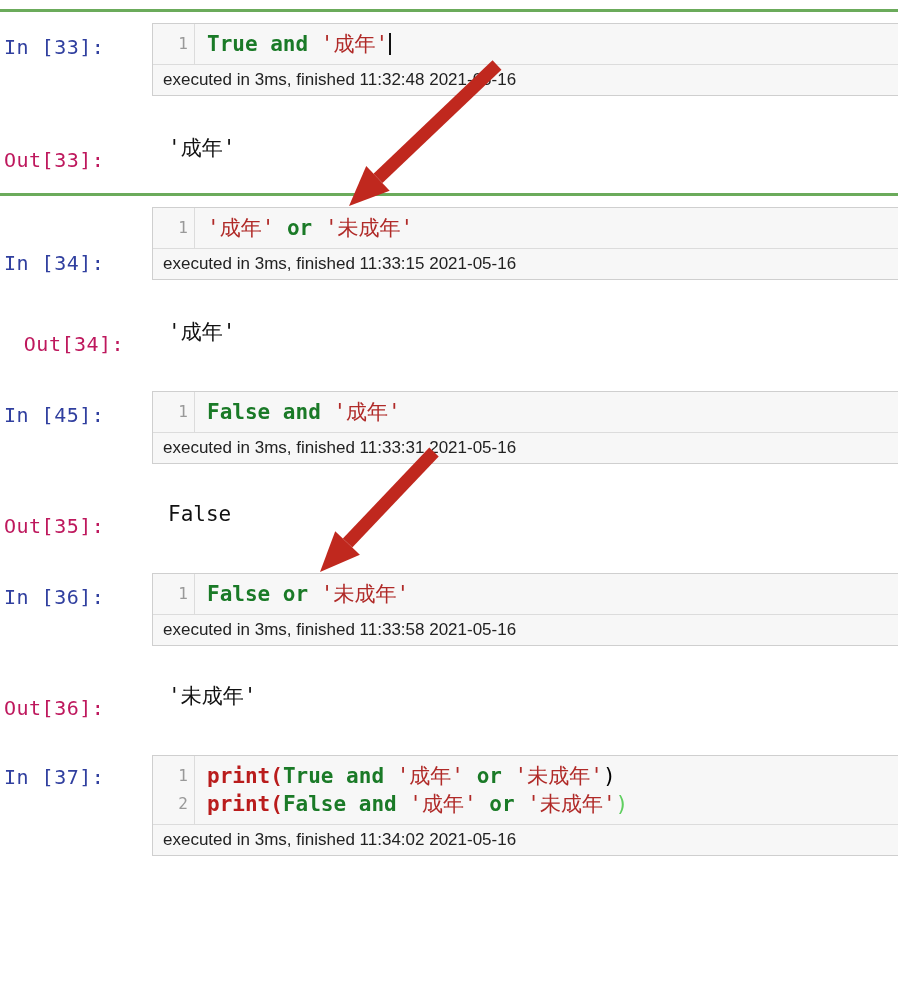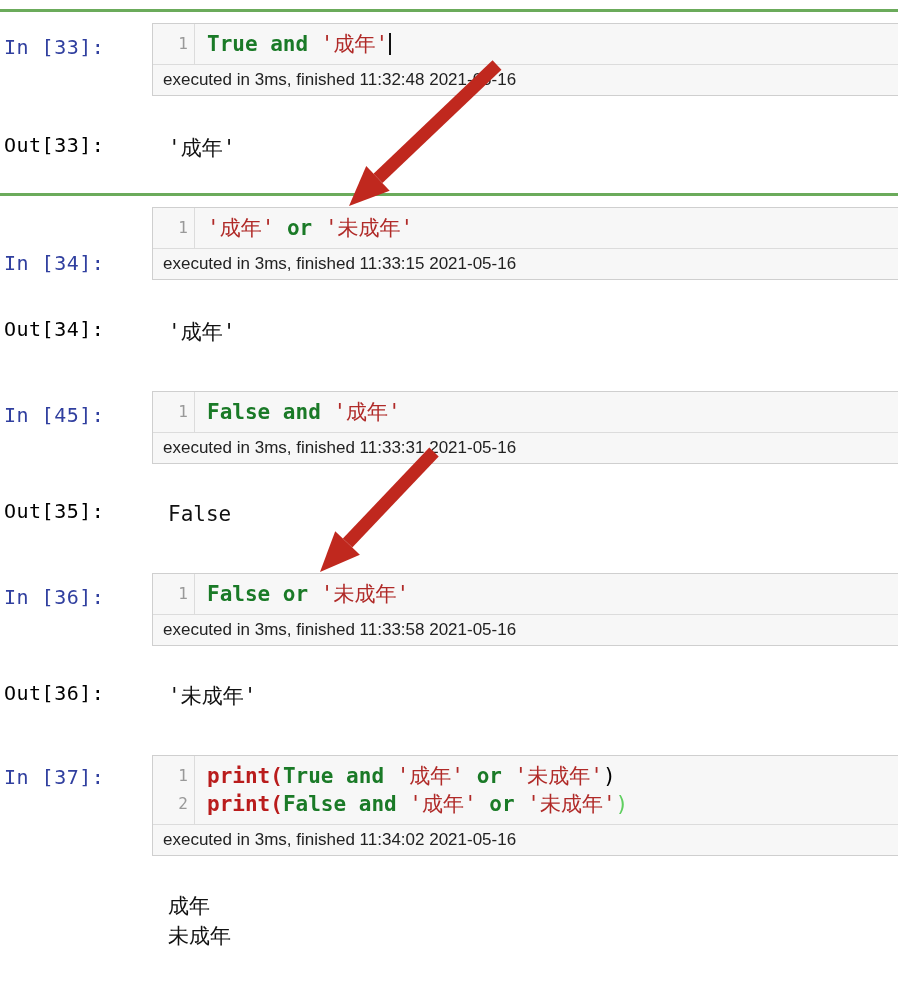--- a/index.html
+++ b/index.html
@@ -40,21 +40,21 @@
     left: 4px;
     width: 140px;
     text-align: left;
     font-family: "DejaVu Sans Mono", "Liberation Mono", monospace;
     font-size: 20px;
     line-height: 24px;
     letter-spacing: 0.5px;
     white-space: pre;
   }
   .prompt-in  { color: #303f9f; }
-  .prompt-out { color: #000000; }
+  .prompt-out { color: #be185d; margin-top: 15px; }
 
   
   .input-area {
     position: absolute;
     left: 152px;
     right: 0;
     width: 760px;
     background: #f7f7f7;
     border: 1px solid #cfcfcf;
     box-sizing: border-box;
@@ -157,21 +157,21 @@
     <div class="prompt prompt-in" style="top: 210px; margin-top: 32px;">In [34]:</div>
     <div class="input-area" style="top: 198px;">
       <div class="code-body">
         <div class="gutter">
           <div>1</div>
         </div>
         <div class="code-lines"><div class="code-line"><span class="tok-str">'成年'</span><span class="tok-plain"> </span><span class="tok-kw">or</span><span class="tok-plain"> </span><span class="tok-str">'未成年'</span></div></div>
       </div>
       <div class="exec-bar">executed in 3ms, finished 11:33:15 2021-05-16</div>
     </div>
-    <div class="prompt prompt-out" style="top: 308px;">Out[34]:</div>
+    <div class="prompt prompt-out" style="top: 308px; text-align: center;">Out[34]:</div>
     <div class="output" style="top: 308px;">'成年'</div>
     <div class="prompt prompt-in" style="top: 394px;">In [45]:</div>
     <div class="input-area" style="top: 382px;">
       <div class="code-body">
         <div class="gutter">
           <div>1</div>
         </div>
         <div class="code-lines"><div class="code-line"><span class="tok-kw">False and</span><span class="tok-plain"> </span><span class="tok-str">'成年'</span></div></div>
       </div>
       <div class="exec-bar">executed in 3ms, finished 11:33:31 2021-05-16</div>
@@ -194,21 +194,20 @@
     <div class="input-area" style="top: 746px;">
       <div class="code-body">
         <div class="gutter">
           <div>1</div>
           <div>2</div>
         </div>
         <div class="code-lines"><div class="code-line"><span class="tok-builtin">print</span><span class="tok-builtin">(</span><span class="tok-kw">True and</span><span class="tok-plain"> </span><span class="tok-str">'成年'</span><span class="tok-plain"> </span><span class="tok-kw">or</span><span class="tok-plain"> </span><span class="tok-str">'未成年'</span><span class="tok-plain">)</span></div><div class="code-line"><span class="tok-builtin">print</span><span class="tok-builtin">(</span><span class="tok-kw">False and</span><span class="tok-plain"> </span><span class="tok-str">'成年'</span><span class="tok-plain"> </span><span class="tok-kw">or</span><span class="tok-plain"> </span><span class="tok-str">'未成年'</span><span class="tok-brmatch">)</span></div></div>
       </div>
       <div class="exec-bar">executed in 3ms, finished 11:34:02 2021-05-16</div>
     </div>
-    <div class="output" style="top: 882px;"><div>成年</div><div>未成年</div></div>
     <svg class="arrow-svg" width="228" height="221" style="left: 309px; top: 16px;">
       <polygon points="183.51644743221448,35.293859716083276 64.47731071785586,148.70276699124923 73.4444158534269,158.1150475590827 192.48355256778552,44.706140283916724" fill="#c0281e"></polygon>
       <polygon points="40,181 57.23464887758692,141.1005403787684 80.68707769369584,165.71727417156356" fill="#c0281e"></polygon>
     </svg>
     <svg class="arrow-svg" width="194" height="200" style="left: 280px; top: 403px;">
       <polygon points="149.2875036816363,35.523128497554495 62.837482158224034,126.52315115377795 72.26247479495142,135.47689415866896 158.7124963183637,44.476871502445505" fill="#c0281e"></polygon>
       <polygon points="40,160 55.22498810548269,119.29128180367367 79.87496884769276,142.70876350877325" fill="#c0281e"></polygon>
     </svg>
   </div>
 

